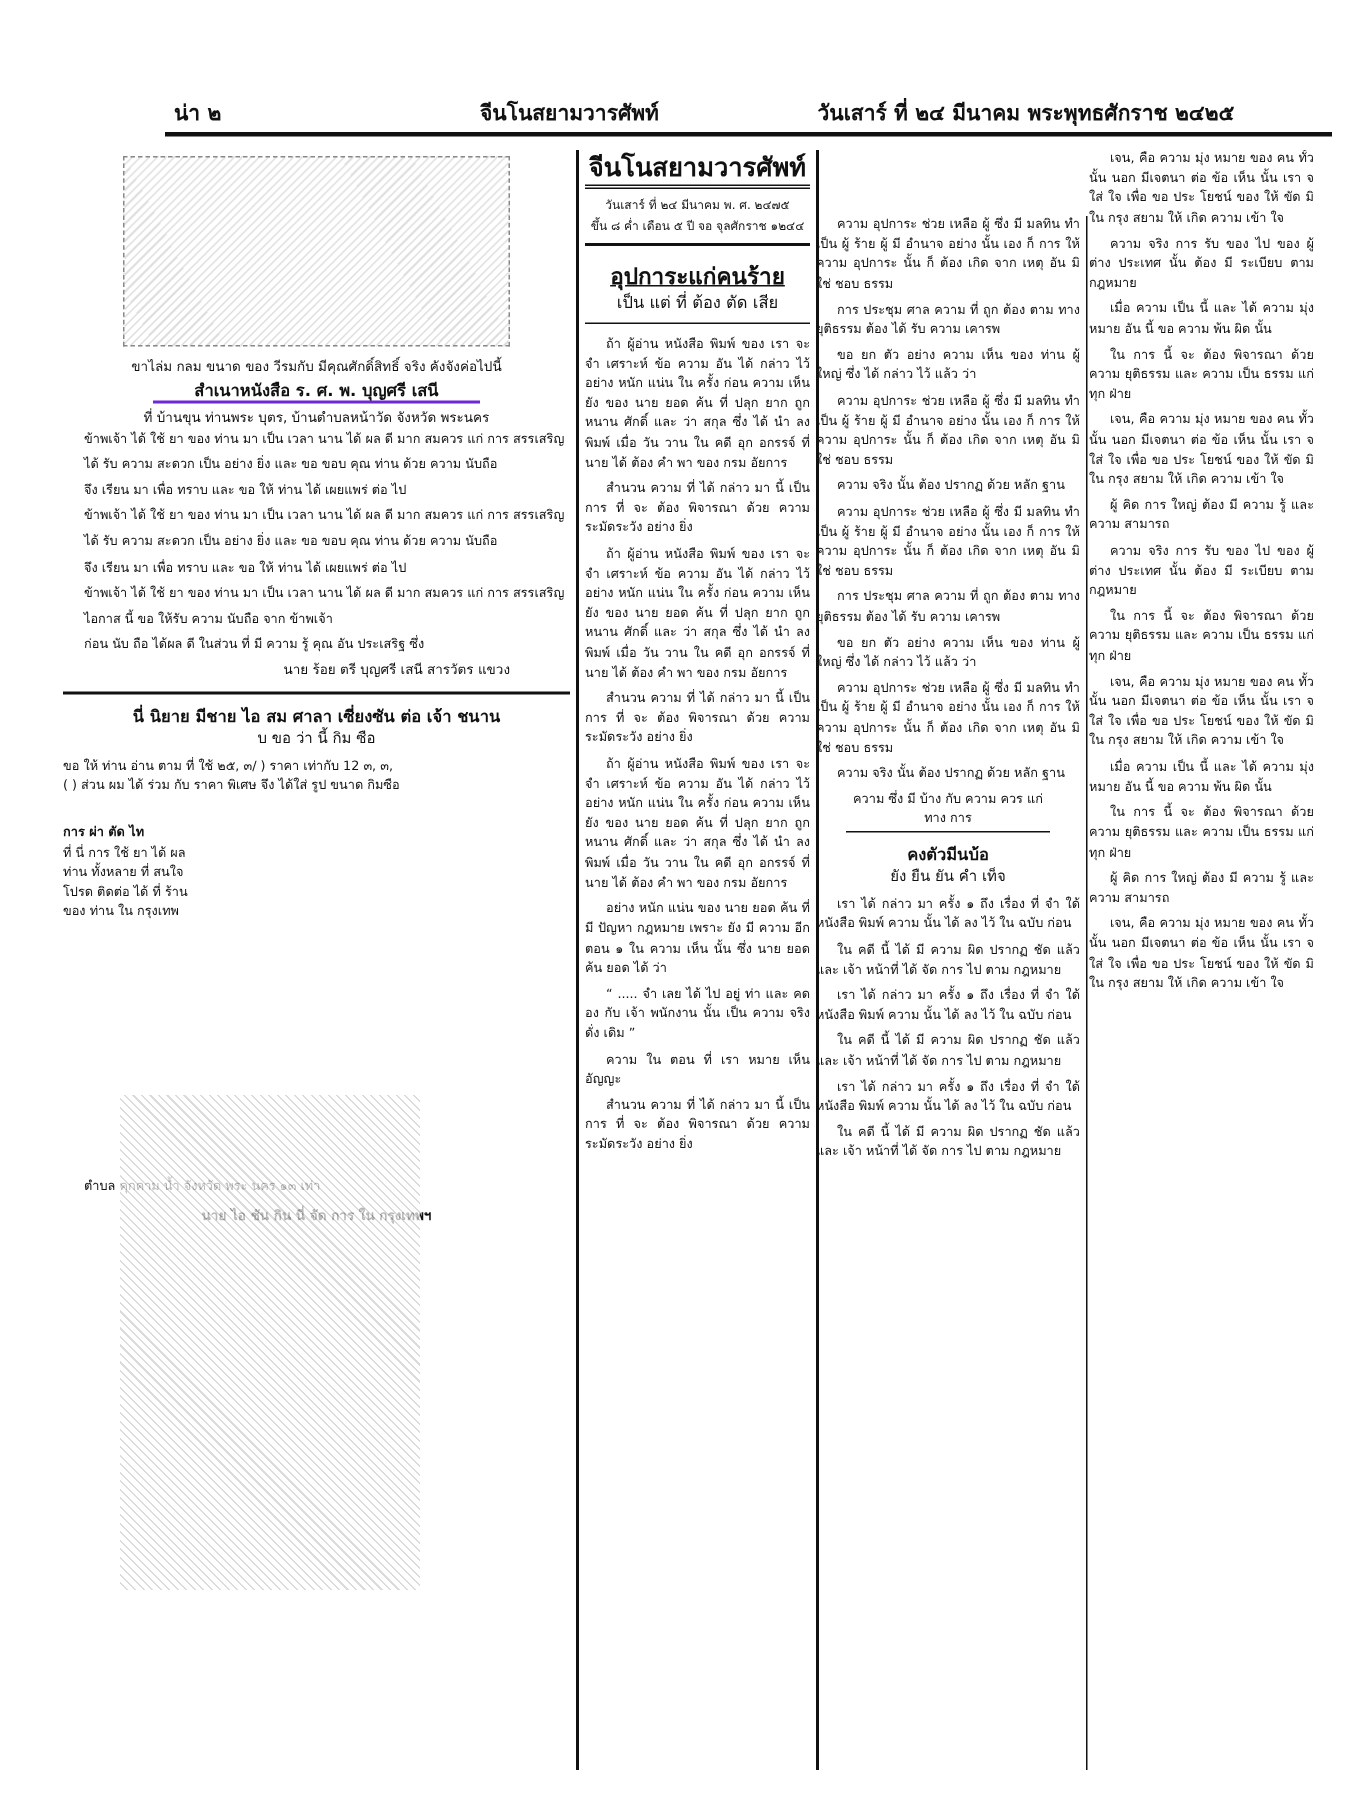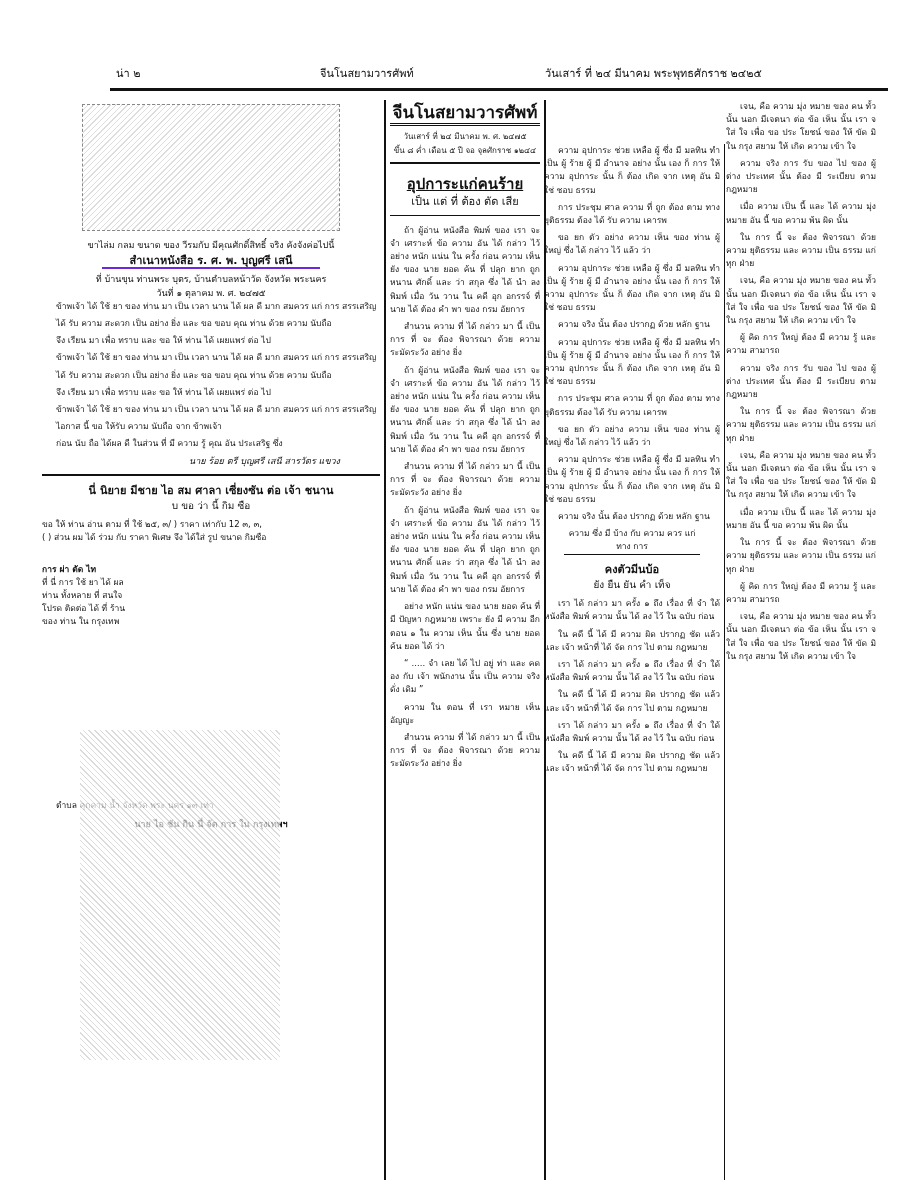--- a/index.html
+++ b/index.html
@@ -1,17 +1,17 @@
 <!DOCTYPE html>
 <html><head>
 <meta charset="utf-8">
 <style>
   html,body{margin:0;padding:0;background:#fff;}
   body{width:910px;height:1200px;position:relative;overflow:hidden;font-family:"DejaVu Sans",sans-serif;color:#111;}
-  .hdr{position:absolute;top:62px;left:110px;right:30px;height:22px;font-size:11px;font-weight:normal;}
+  .hdr{position:absolute;top:62px;left:110px;right:30px;height:22px;font-size:14px;font-weight:bold;}
   .hdr .pg{position:absolute;left:6px;top:2px;}
   .hdr .nm{position:absolute;left:210px;top:2px;}
   .hdr .dt{position:absolute;left:435px;top:2px;}
   .rule{position:absolute;left:110px;right:22px;top:88px;height:3px;background:#111;}
   .col{position:absolute;top:100px;bottom:20px;font-size:8.5px;line-height:13.2px;overflow:hidden;text-align:justify;}
   .c1{left:42px;width:338px;}
   .c2{left:384px;width:150px;border-left:2px solid #111;border-right:2px solid #111;padding:0 4px;}
   .c3{left:544px;width:176px;border-right:1px solid #111;padding-right:4px;margin-top:44px;}
   .c4{left:726px;width:150px;}
   .mast{font-size:17px;font-weight:bold;text-align:center;padding:6px 0 4px;border-bottom:3px double #111;}
@@ -19,40 +19,39 @@
   .headline{font-size:15px;font-weight:bold;text-align:center;margin-top:14px;text-decoration:underline;}
   .subhead{font-size:11px;text-align:center;margin:4px 0 8px;border-bottom:1px solid #111;padding-bottom:6px;}
   .sect{font-size:11px;font-weight:bold;text-align:center;margin:8px 0 2px;}
   .sect2{font-size:10px;text-align:center;margin-bottom:6px;}
   p{margin:0 0 4px;text-indent:14px;}
   .illus{position:relative;height:125px;margin:4px 40px 8px;border:1px dashed #888;background:repeating-linear-gradient(135deg,#fff 0 3px,#ddd 3px 4px);}
   .illus2{position:absolute;left:80px;top:730px;width:200px;height:330px;background:repeating-linear-gradient(45deg,#fff 0 3px,#ccc 3px 4px);opacity:.7;}
   .caption{text-align:center;font-size:9px;}
   .bigname{text-align:center;font-size:11px;font-weight:bold;border-bottom:2px solid #6d28d9;margin:2px 60px 4px;}
   .hr{border-top:2px solid #111;margin:6px 0;}
-  .sig{text-align:right;padding-right:40px;font-size:9px;font-style:italic;}
+  .sig{text-align:right;padding-right:40px;font-size:9px;}
   .footer{text-align:center;font-weight:bold;font-size:9px;margin-top:6px;}
   .txt-left{width:85px;}
 </style>
 </head>
 <body>
 
 <div class="hdr">
   <span class="pg">น่า ๒</span>
   <span class="nm">จีนโนสยามวารศัพท์</span>
   <span class="dt">วันเสาร์ ที่ ๒๔ มีนาคม  พระพุทธศักราช ๒๔๒๕</span>
 </div>
 <div class="rule"></div>
 
 <div class="col c1">
   <div class="illus"></div>
   <div class="caption">ขาไล่ม กลม ขนาด ของ วีรมกับ  มีคุณศักดิ์สิทธิ์ จริง  คังจังค่อไปนี้</div>
   <div class="bigname">สำเนาหนังสือ ร. ศ. พ.  บุญศรี เสนี</div>
   <div class="caption">ที่ บ้านขุน ท่านพระ บุตร, บ้านตำบลหน้าวัด  จังหวัด พระนคร</div>
-  <div class="caption">วันที่ ๑ ตุลาคม  พ. ศ. ๒๔๗๕</div>
   <p>ข้าพเจ้า ได้ ใช้ ยา ของ ท่าน มา เป็น เวลา นาน ได้ ผล ดี มาก สมควร แก่ การ สรรเสริญ</p>
   <p>ได้ รับ ความ สะดวก เป็น อย่าง ยิ่ง และ ขอ ขอบ คุณ ท่าน ด้วย ความ นับถือ</p>
   <p>จึง เรียน มา เพื่อ ทราบ และ ขอ ให้ ท่าน ได้ เผยแพร่ ต่อ ไป</p>
   <p>ข้าพเจ้า ได้ ใช้ ยา ของ ท่าน มา เป็น เวลา นาน ได้ ผล ดี มาก สมควร แก่ การ สรรเสริญ</p>
   <p>ได้ รับ ความ สะดวก เป็น อย่าง ยิ่ง และ ขอ ขอบ คุณ ท่าน ด้วย ความ นับถือ</p>
   <p>จึง เรียน มา เพื่อ ทราบ และ ขอ ให้ ท่าน ได้ เผยแพร่ ต่อ ไป</p>
   <p>ข้าพเจ้า ได้ ใช้ ยา ของ ท่าน มา เป็น เวลา นาน ได้ ผล ดี มาก สมควร แก่ การ สรรเสริญ</p>
   <p>ไอกาส นี้ ขอ ให้รับ ความ นับถือ จาก ข้าพเจ้า</p>
   <p>ก่อน  นับ ถือ ได้ผล ดี ในส่วน ที่ มี ความ รู้ คุณ อัน ประเสริฐ ซึ่ง</p>
   <div class="sig">นาย ร้อย ตรี บุญศรี เสนี สารวัตร แขวง</div>

